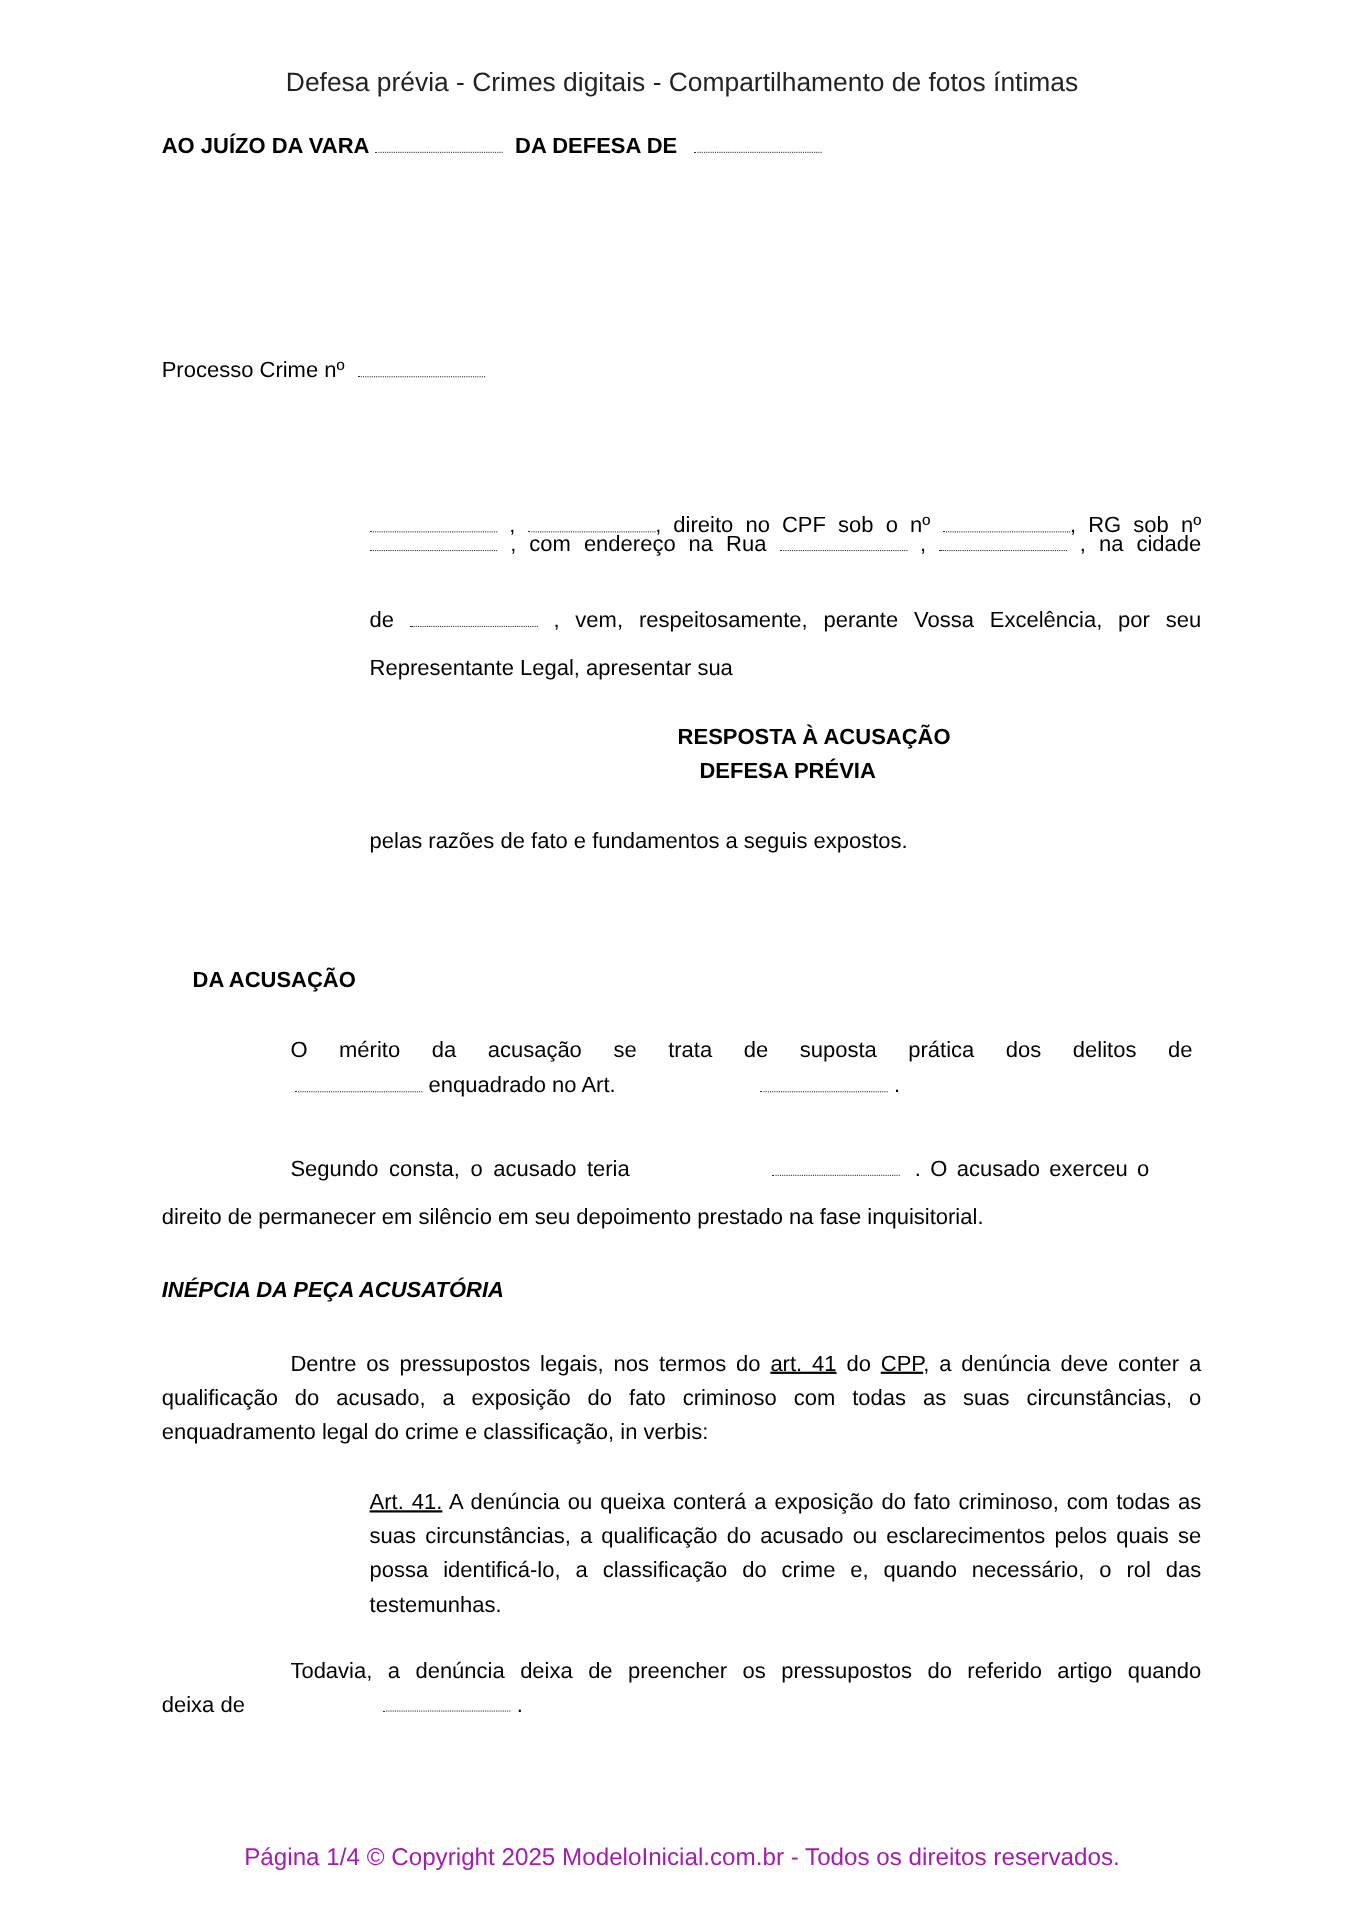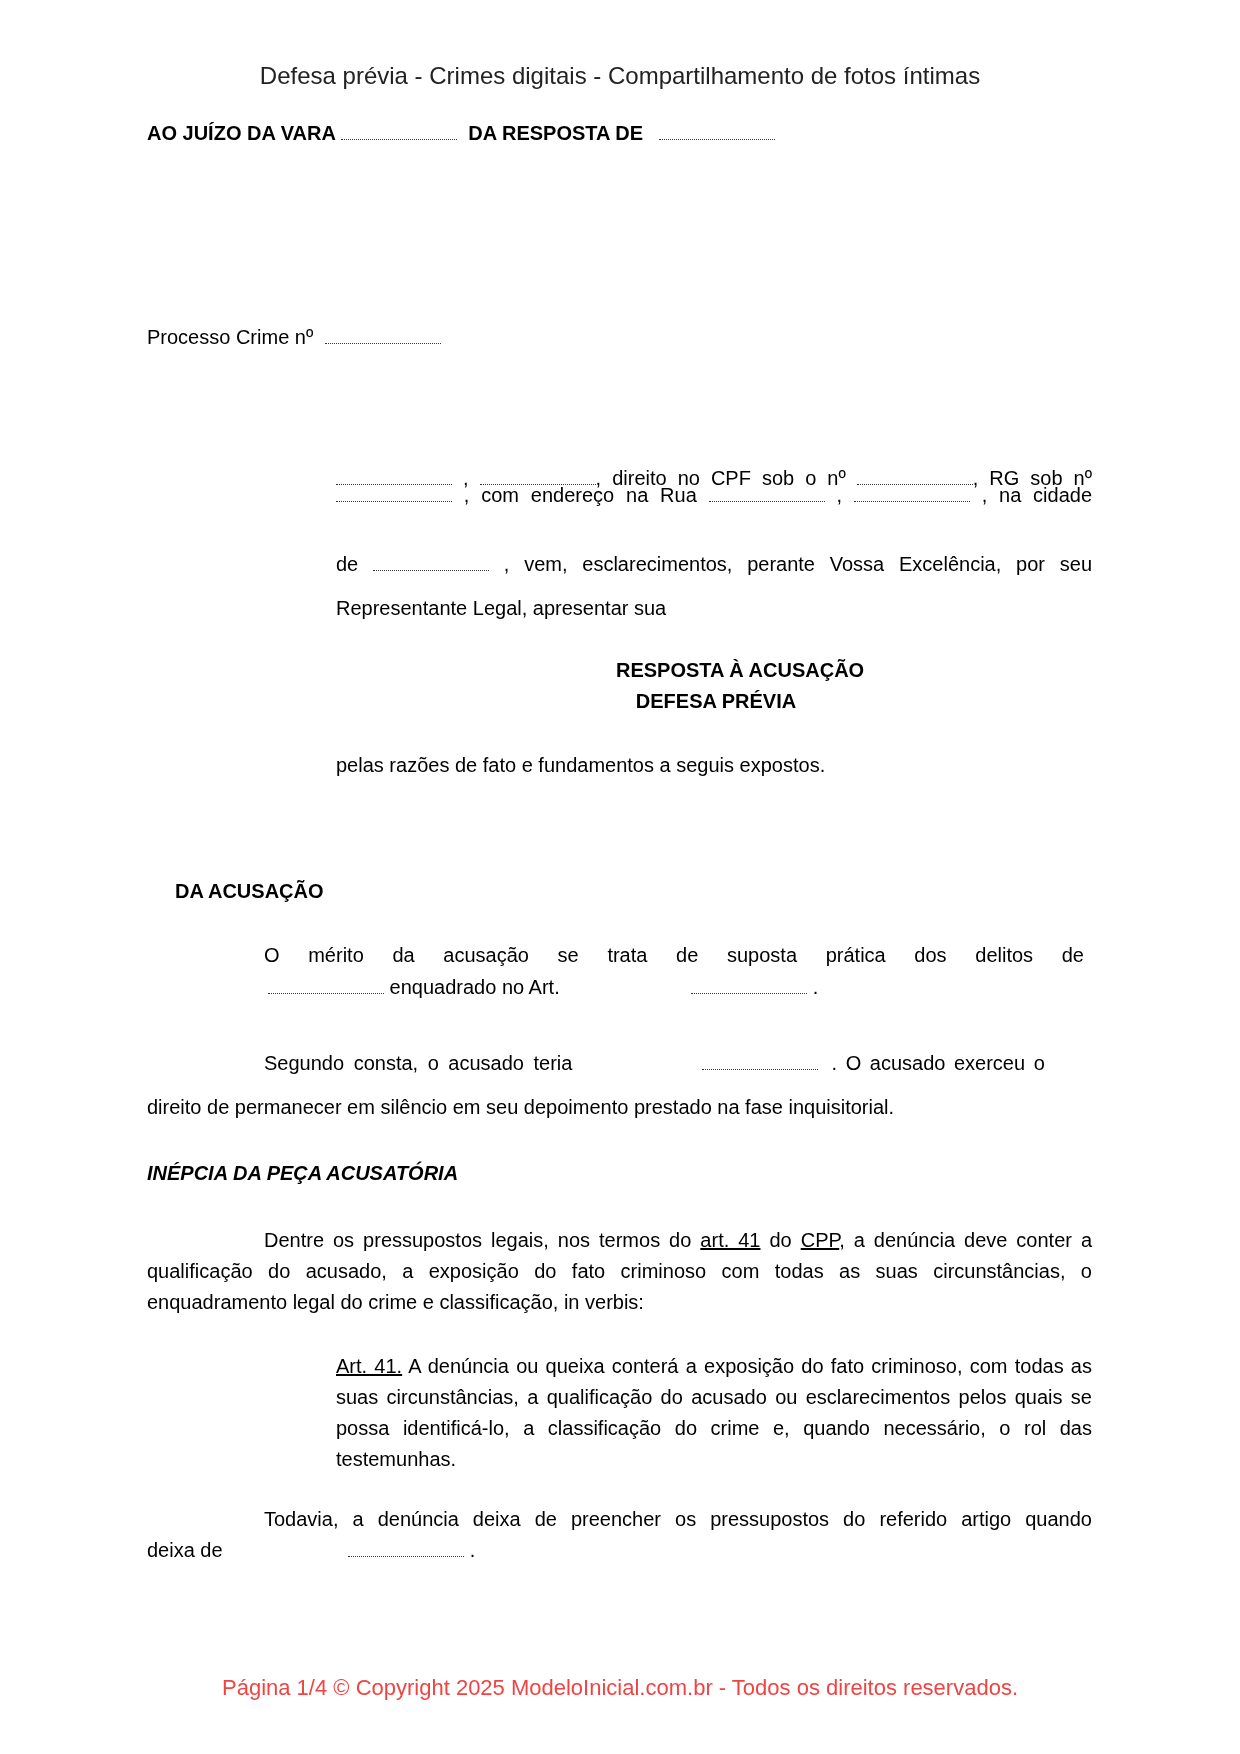--- a/index.html
+++ b/index.html
@@ -6,32 +6,32 @@
   body { width: 1240px; height: 1754px; position: relative; overflow: hidden;
          font-family: "Liberation Sans", sans-serif; color: #000; }
   .abs { position: absolute; white-space: nowrap; }
   .header { top: 62px; left: 0; width: 1240px; text-align: center; font-size: 24px; color: #222; }
   .bold { font-weight: bold; }
   .t { font-size: 20px; }
   .blank { display: inline-block; border-bottom: 1px dotted #333; height: 1px; vertical-align: baseline; }
   .just { white-space: normal; text-align: justify; text-align-last: justify; }
   .justn { white-space: normal; text-align: justify; }
   a.link { color: #000000; text-decoration: underline; }
-  .footer { top: 1675px; left: 0; width: 1240px; text-align: center; font-size: 22px; color: #ef4444; }
+  .footer { top: 1675px; left: 0; width: 1240px; text-align: center; font-size: 22px; color: #a21caf; }
   .center { text-align: center; }
 </style>
 </head>
 <body>
 
 <div class="abs header">Defesa prévia - Crimes digitais - Compartilhamento de fotos íntimas</div>
 
 <div class="abs t bold" style="top:122px; left:147px;">
   <span>AO JUÍZO DA VARA</span>
   <span class="blank" style="width:116px;"></span>
-  <span style="margin-left:6px;">DA RESPOSTA DE</span>
+  <span style="margin-left:6px;">DA DEFESA DE</span>
   <span class="blank" style="width:116px; margin-left:10px;"></span>
 </div>
 
 <div class="abs t" style="top:326px; left:147px;text-align:right;">
   <span>Processo Crime nº</span>
   <span class="blank" style="width:116px; margin-left:6px;"></span>
 </div>
 
 <div class="abs t just" style="top:467px; left:336px; width:756px;">
   <span class="blank" style="width:116px;"></span>
@@ -43,21 +43,21 @@
   <span class="blank" style="width:116px;"></span>
   <span>, com endereço na Rua</span>
   <span class="blank" style="width:116px;"></span>
   <span>,</span>
   <span class="blank" style="width:116px;"></span>
   <span>, na cidade</span>
 </div>
 <div class="abs t just" style="top:553px; left:336px; width:756px;">
   <span>de</span>
   <span class="blank" style="width:116px;"></span>
-  <span>, vem, esclarecimentos, perante Vossa Excelência, por seu</span>
+  <span>, vem, respeitosamente, perante Vossa Excelência, por seu</span>
 </div>
 <div class="abs t" style="top:597px; left:336px;">Representante Legal, apresentar sua</div>
 
 <div class="abs t bold center" style="top:659px; left:616px; width:200px;">RESPOSTA À ACUSAÇÃO</div>
 <div class="abs t bold center" style="top:690px; left:616px; width:200px;">DEFESA PRÉVIA</div>
 
 <div class="abs t" style="top:754px; left:336px;">pelas razões de fato e fundamentos a seguis expostos.</div>
 
 <div class="abs t bold" style="top:880px; left:147px;margin-left:28px;">DA ACUSAÇÃO</div>
 

